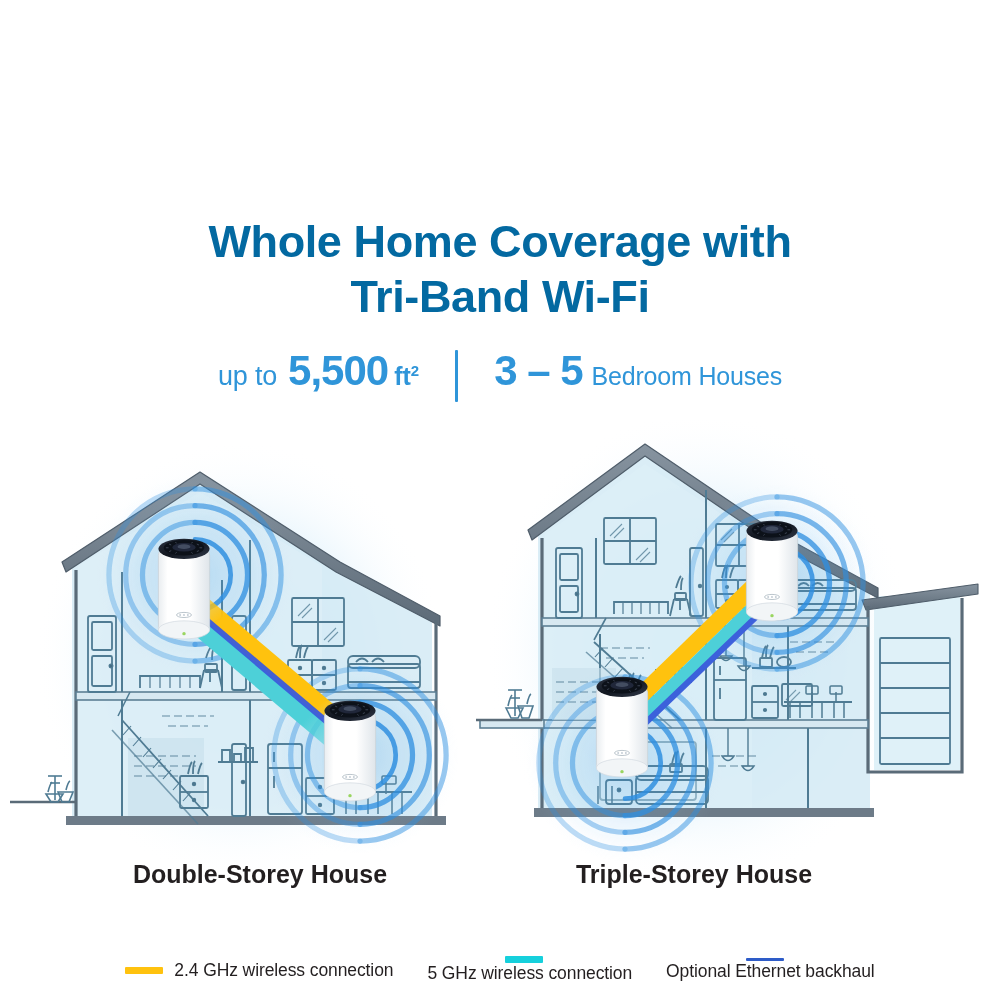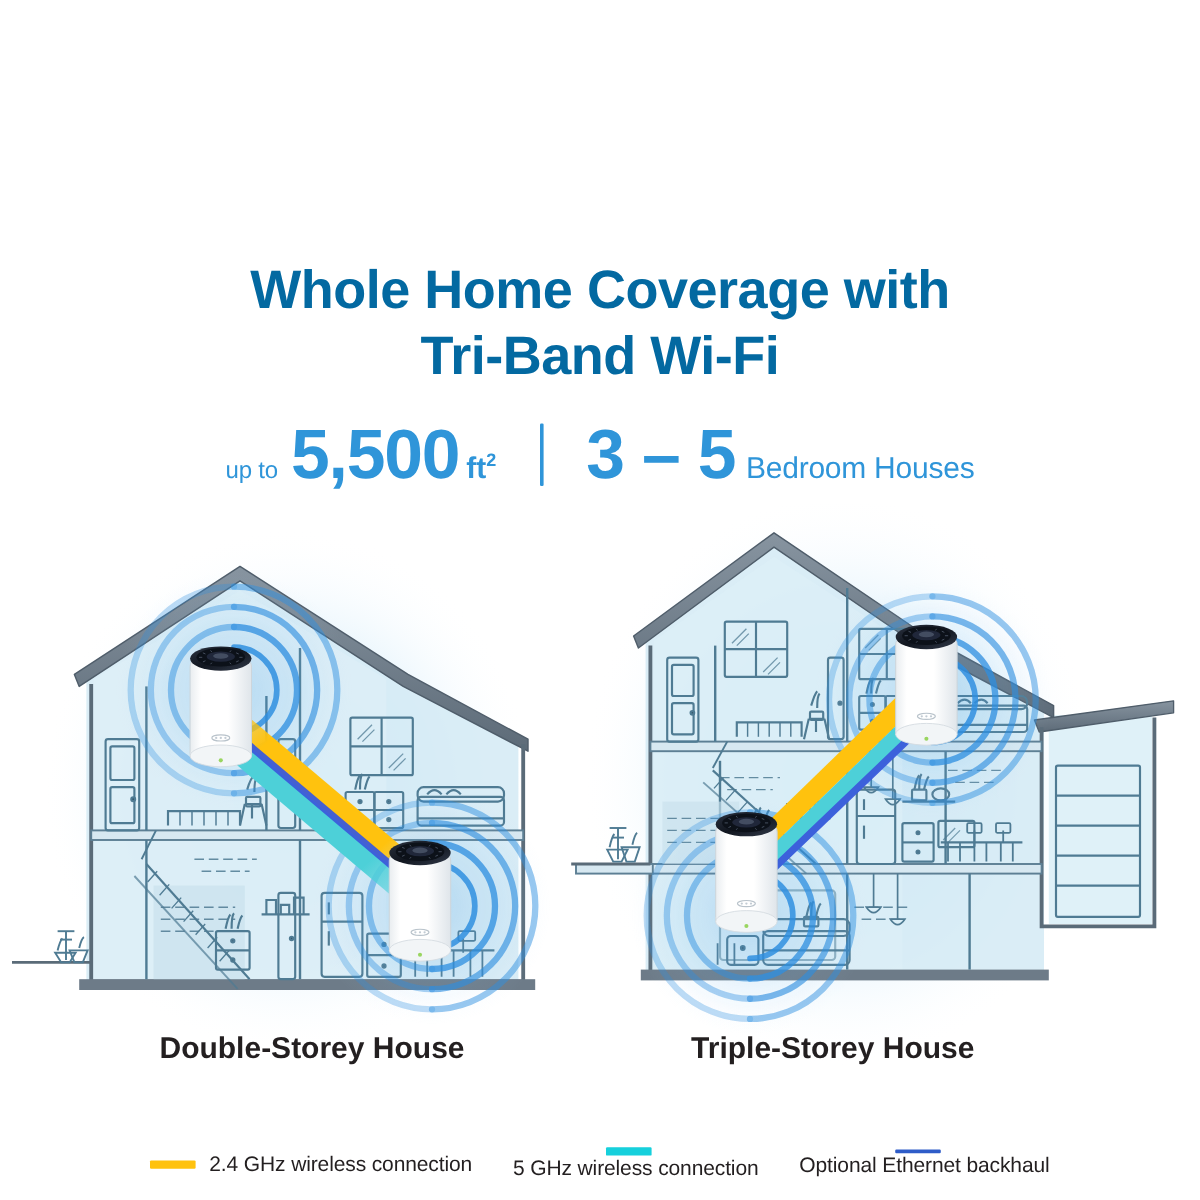--- a/index.html
+++ b/index.html
@@ -25,22 +25,22 @@
   .headline .hl-line{display:block;white-space:nowrap;}
 
   
   .stats{
     position:absolute;top:350px;left:0;width:1000px;
     display:flex;align-items:baseline;justify-content:center;
     color:#2f95d9;
     white-space:nowrap;
   }
   .stat-group{display:flex;align-items:baseline;}
-  .stat-small{font-size:20px;font-weight:normal;letter-spacing:-0.2px;}
-  .stat-big{font-size:58px;font-weight:bold;line-height:1;letter-spacing:-1px;}
+  .stat-small{font-size:27px;font-weight:normal;letter-spacing:-0.2px;}
+  .stat-big{font-size:42px;font-weight:bold;line-height:1;letter-spacing:-1px;}
   .stat-unit{font-size:25px;font-weight:bold;margin-left:6px;position:relative;}
   .stat-unit sup{font-size:15px;vertical-align:super;line-height:0;}
   .stat-label{font-size:25px;font-weight:normal;margin-left:9px;letter-spacing:-0.2px;}
   .stat-pad-l{margin-left:11px;}
   .divider{
     width:3px;height:52px;background:#2f95d9;
     margin:0 36px;align-self:center;border-radius:1px;
   }
 
   

